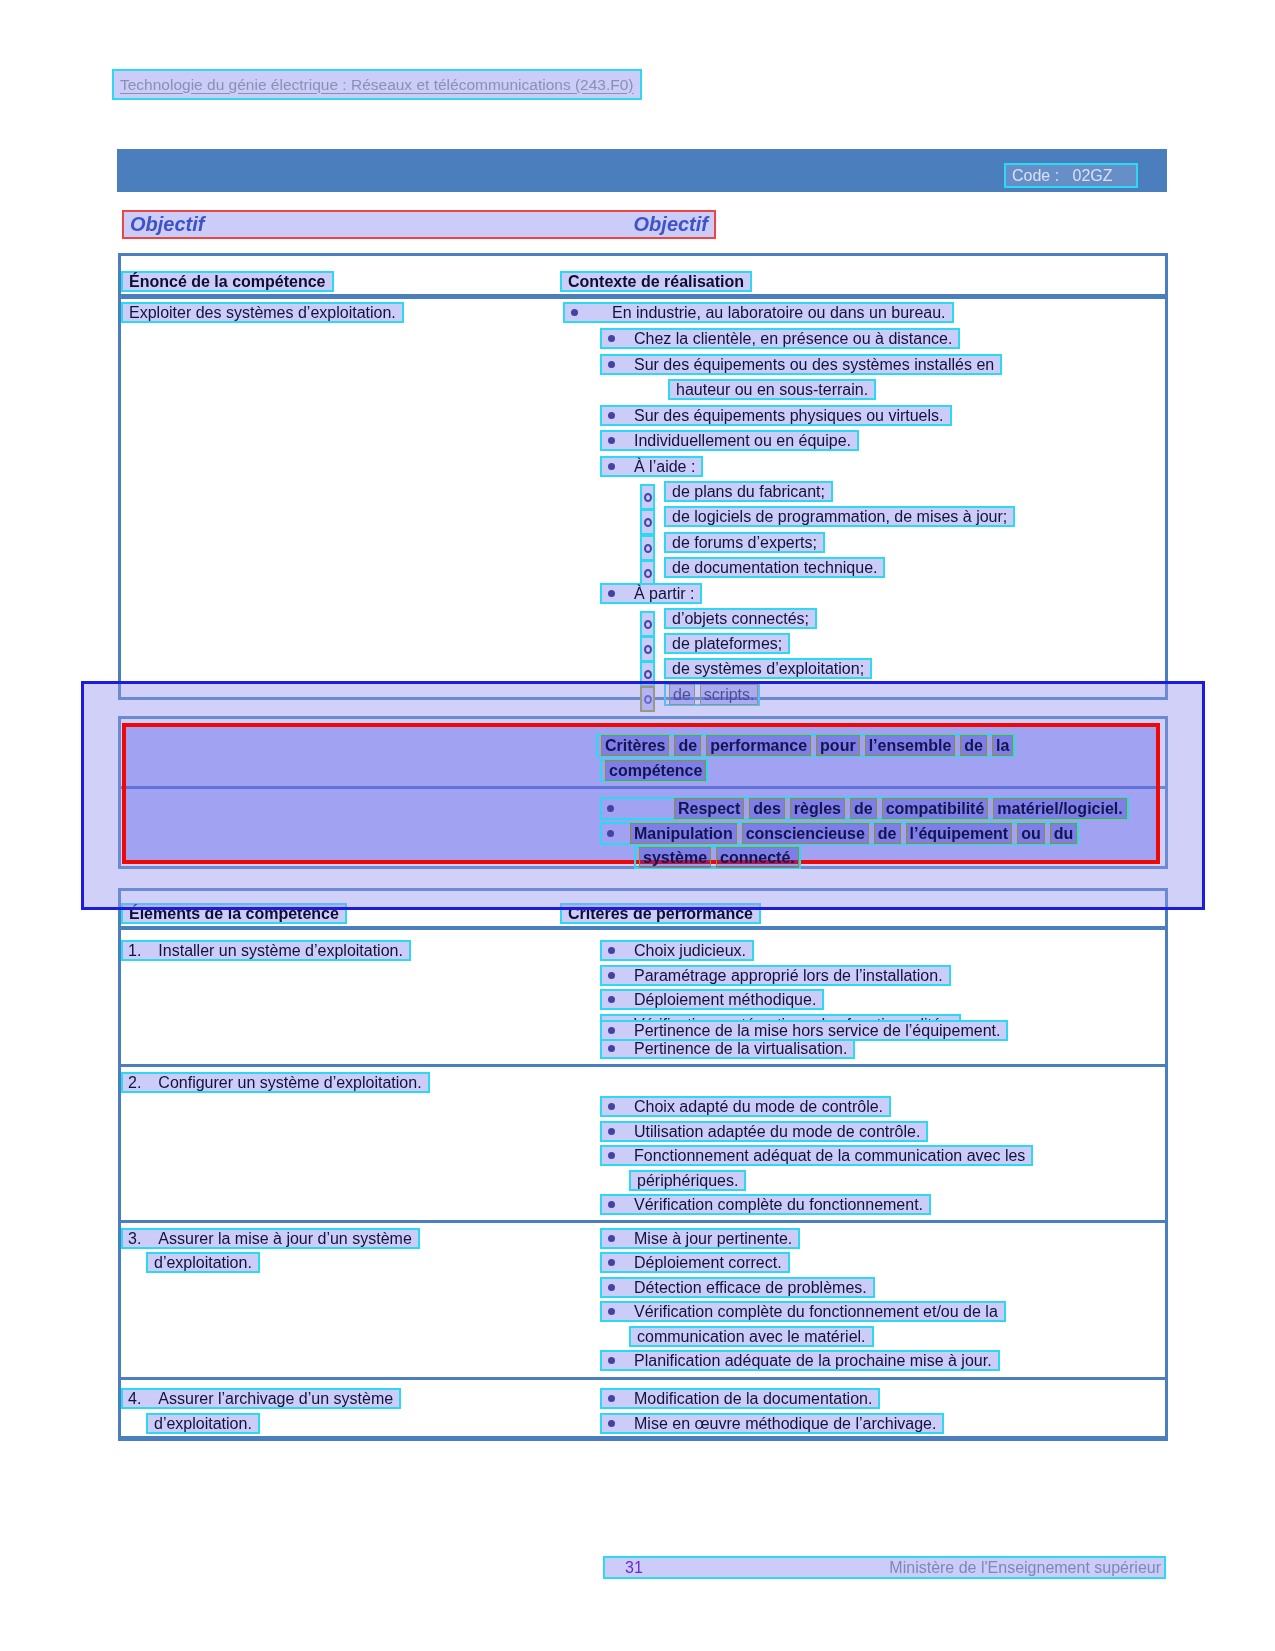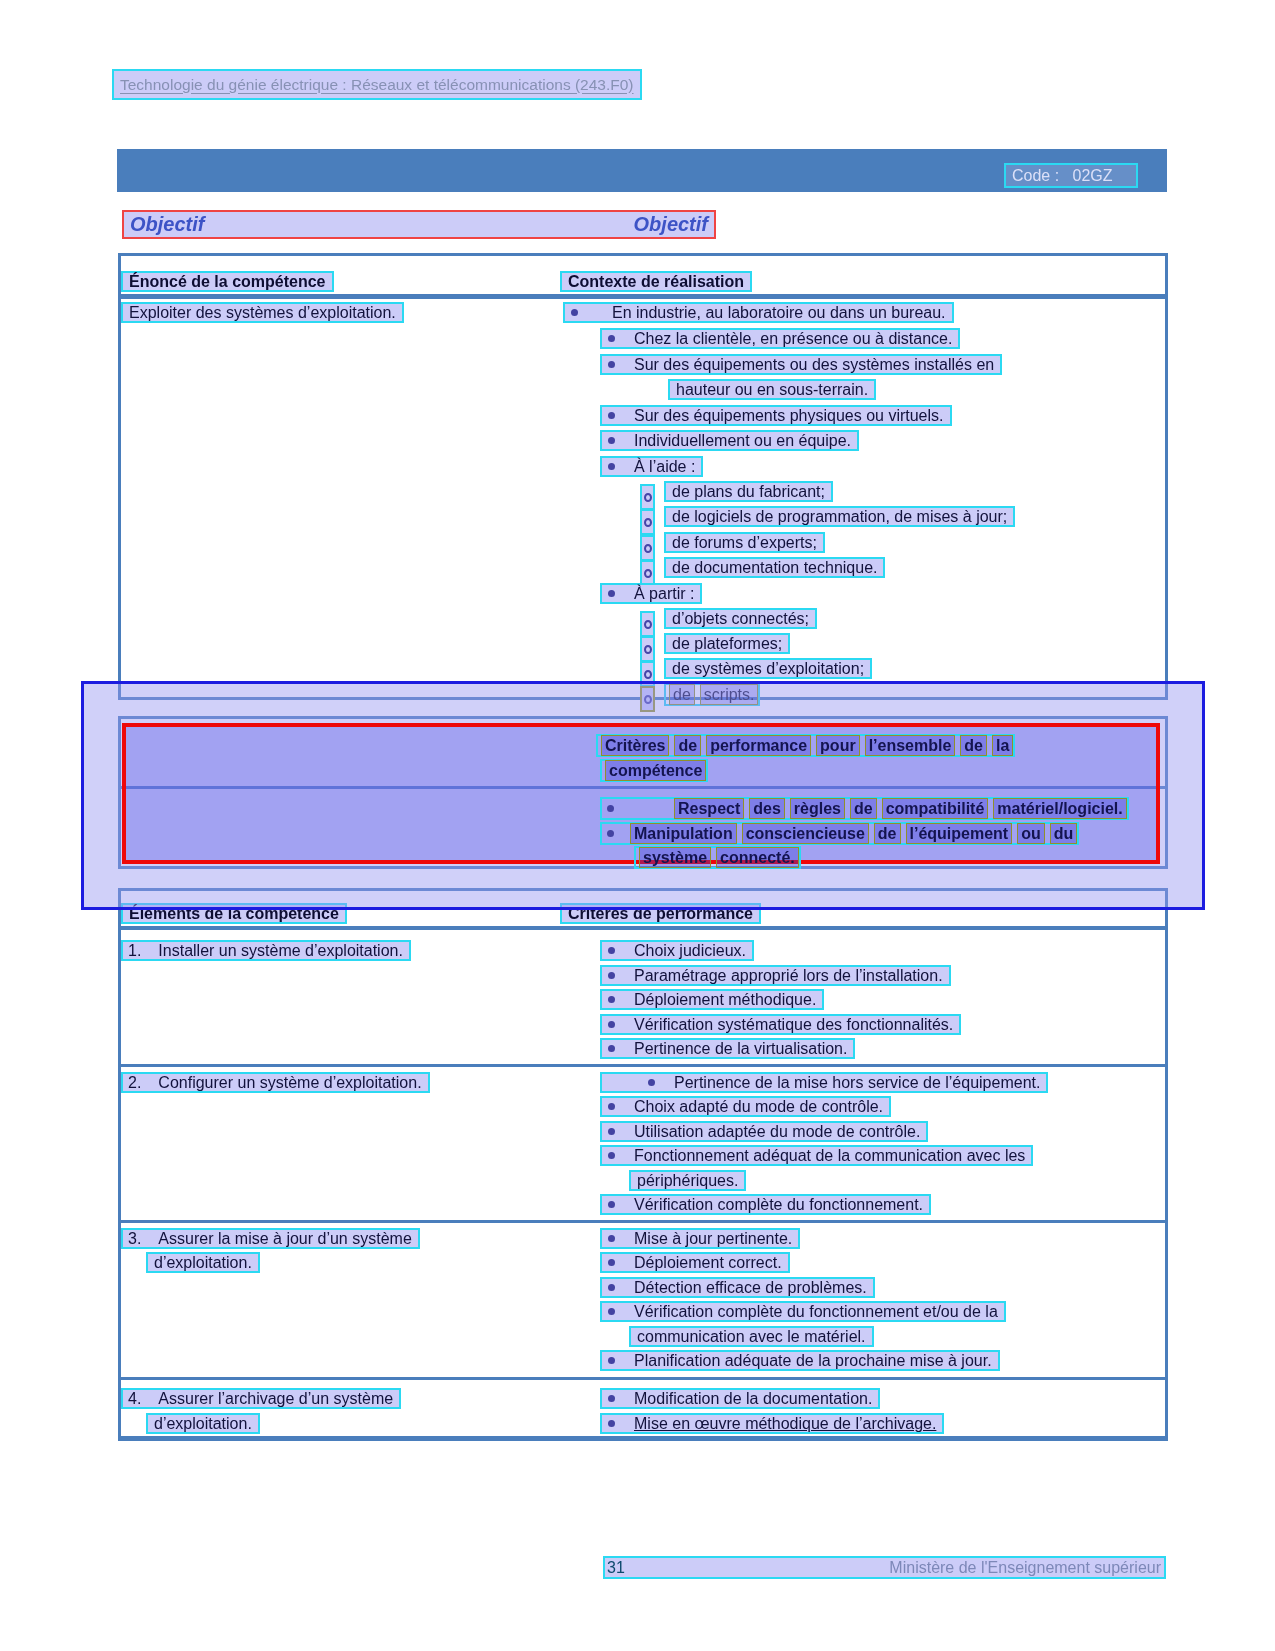--- a/index.html
+++ b/index.html
@@ -51,21 +51,21 @@
         z-index:1;}
   #code-box span{padding-left:6px;font-size:16px;color:#dbe0f8;white-space:pre;}
   #obj-row{position:absolute;left:122px;top:210px;width:594px;height:29px;box-sizing:border-box;
         background:#ccccf8;border:2px solid #ef4444;display:flex;align-items:center;
         justify-content:space-between;z-index:1;}
   #obj-row span{font-size:20px;font-weight:bold;font-style:italic;color:#3d53c6;padding:0 6px;}
   
   #footer-box{position:absolute;left:603px;top:1556px;width:563px;height:23px;box-sizing:border-box;
         background:#ccccf8;border:2px solid #2bd9f2;display:flex;align-items:center;
         justify-content:space-between;z-index:1;font-size:16px;}
-  #footer-box .pg{color:#0c4a6e;padding-left:2px;}
+  #footer-box .pg{color:#6d28d9;padding-left:20px;}
   #footer-box .min{color:#7d88b8;padding-right:3px;}
 </style>
 </head>
 <body>
 
 <div id="page">
 
   <div id="doc-title-box">
     <span>Technologie du génie électrique : Réseaux et télécommunications (243.F0)</span>
   </div>
@@ -271,21 +271,21 @@
     </div>
   <div class="lb" style="top:1038px;left:600px;">
       <span class="dot"></span>
       <span class="btxt">Pertinence de la virtualisation.</span>
     </div>
 
   <div class="lb" style="top:1072px;left:121px;">
       <span class="num">2.</span>
       <span class="nt">Configurer un système d’exploitation.</span>
     </div>
-  <div class="lb" style="top:1072px;left:600px;padding-left:40px;">
+  <div class="lb" style="top:1020px;left:600px;">
       <span class="dot"></span>
       <span class="btxt">Pertinence de la mise hors service de l’équipement.</span>
     </div>
   <div class="lb" style="top:1096px;left:600px;">
       <span class="dot"></span>
       <span class="btxt">Choix adapté du mode de contrôle.</span>
     </div>
   <div class="lb" style="top:1121px;left:600px;">
       <span class="dot"></span>
       <span class="btxt">Utilisation adaptée du mode de contrôle.</span>
@@ -337,21 +337,21 @@
       <span class="num">4.</span>
       <span class="nt">Assurer l’archivage d’un système</span>
     </div>
   <div class="lb" style="top:1413px;left:146px;">
       <span class="bt2">d’exploitation.</span>
     </div>
   <div class="lb" style="top:1388px;left:600px;">
       <span class="dot"></span>
       <span class="btxt">Modification de la documentation.</span>
     </div>
-  <div class="lb" style="top:1413px;left:600px;text-decoration:underline;">
+  <div class="lb" style="top:1413px;left:600px;">
       <span class="dot"></span>
       <span class="btxt">Mise en œuvre méthodique de l’archivage.</span>
     </div>
 
   <div id="footer-box">
     <span class="pg">31</span>
     <span class="min">Ministère de l'Enseignement supérieur</span>
   </div>
 
 </div>

